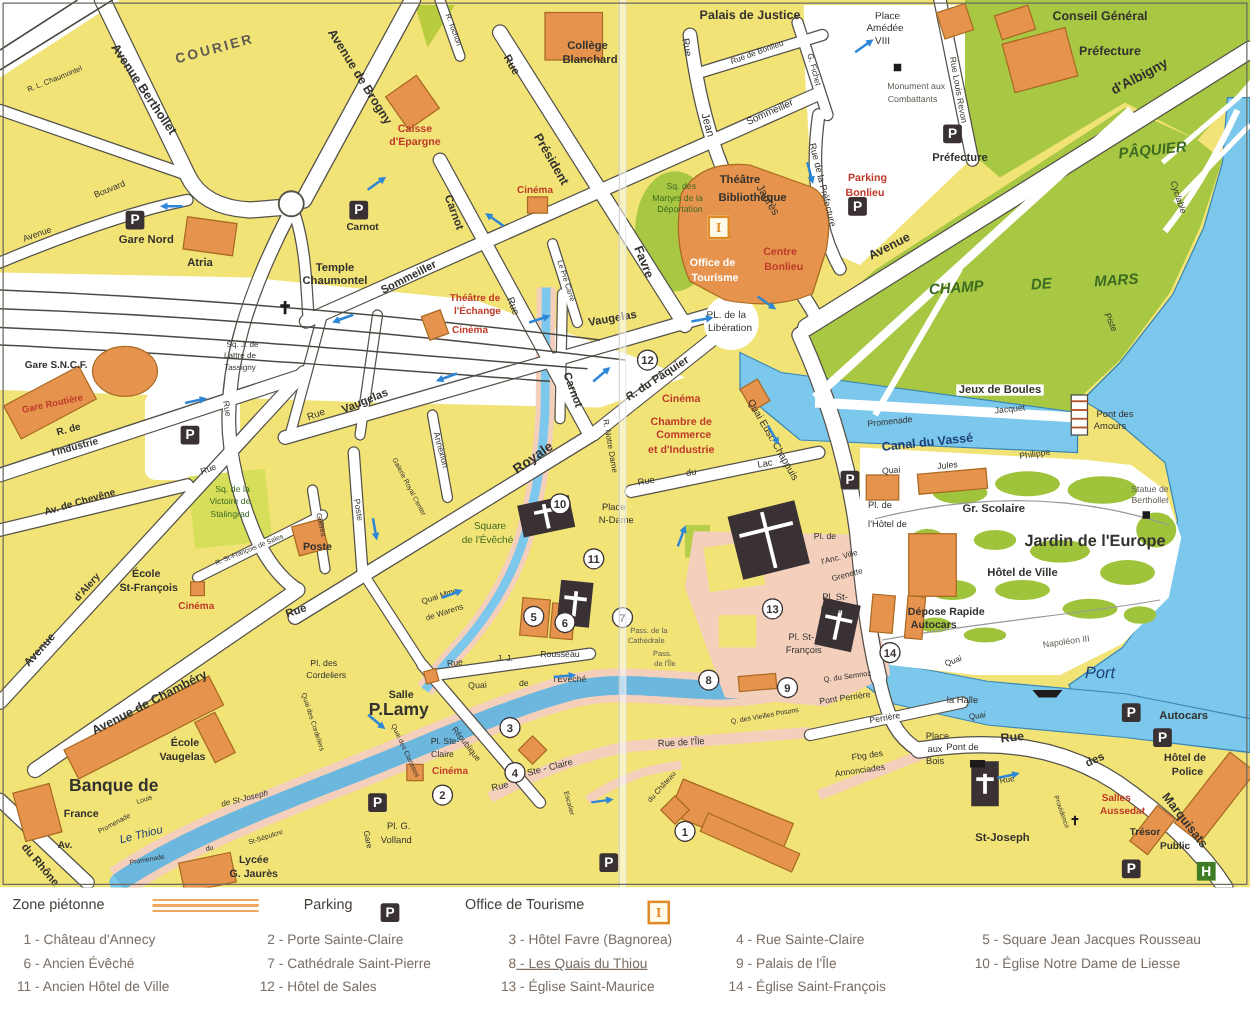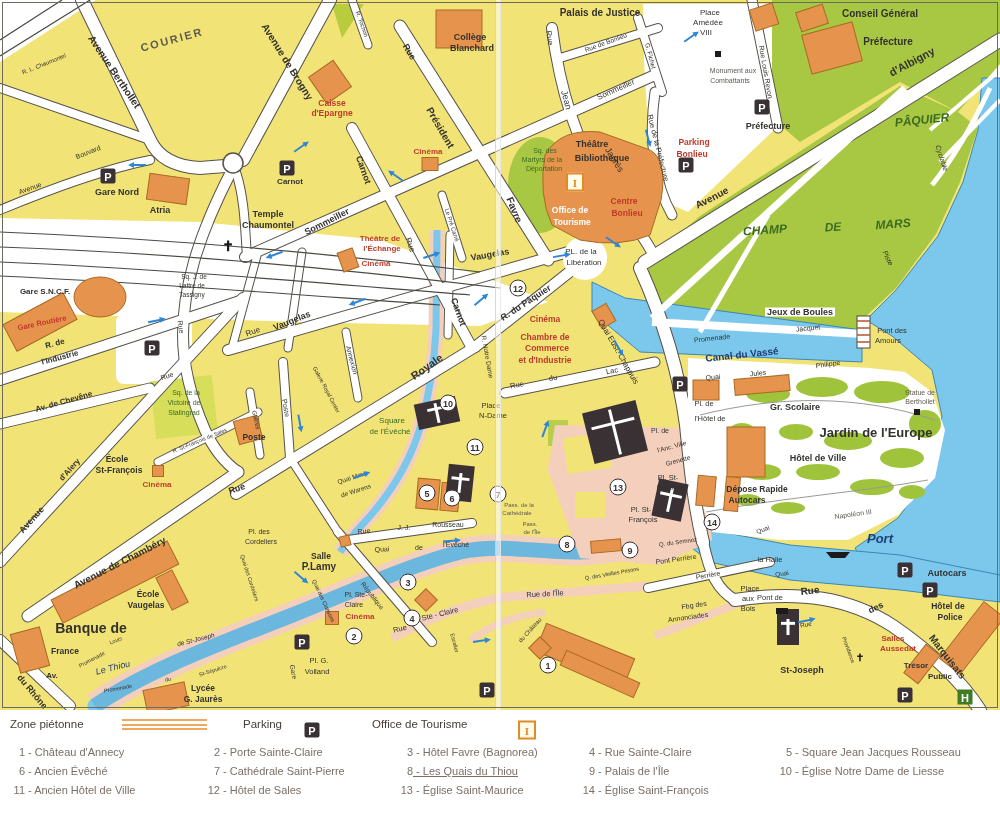--- a/index.html
+++ b/index.html
@@ -302,21 +302,21 @@
         <div class="lbl" style="left: 920px; top: 401px; font-size: 7px; font-weight: 400; color: rgb(95, 90, 82); transform: translate(-50%, -50%) rotate(0deg);">Berthollet</div>
         <div class="lbl" style="left: 876px; top: 432px; font-size: 13px; font-weight: 700; color: rgb(51, 50, 46); transform: translate(-50%, -50%) rotate(0deg);">Jardin de l'Europe</div>
         <div class="lbl" style="left: 795px; top: 407px; font-size: 9px; font-weight: 700; color: rgb(51, 50, 46); transform: translate(-50%, -50%) rotate(0deg);">Gr. Scolaire</div>
         <div class="lbl" style="left: 818px; top: 458px; font-size: 9px; font-weight: 700; color: rgb(51, 50, 46); transform: translate(-50%, -50%) rotate(0deg);">Hôtel de Ville</div>
         <div class="lbl" style="left: 704px; top: 404px; font-size: 7.5px; font-weight: 400; color: rgb(51, 50, 46); transform: translate(-50%, -50%) rotate(0deg);">Pl. de</div>
         <div class="lbl" style="left: 710px; top: 419px; font-size: 7.5px; font-weight: 400; color: rgb(51, 50, 46); transform: translate(-50%, -50%) rotate(0deg);">l'Hôtel de</div>
         <div class="lbl" style="left: 757px; top: 489px; font-size: 8.5px; font-weight: 700; color: rgb(51, 50, 46); transform: translate(-50%, -50%) rotate(0deg);">Dépose Rapide</div>
         <div class="lbl" style="left: 747px; top: 500px; font-size: 8.5px; font-weight: 700; color: rgb(51, 50, 46); transform: translate(-50%, -50%) rotate(0deg);">Autocars</div>
         <div class="lbl" style="left: 853px; top: 514px; font-size: 7px; font-weight: 400; color: rgb(95, 90, 82); transform: translate(-50%, -50%) rotate(-8deg);">Napoléon III</div>
         <div class="lbl" style="left: 763px; top: 530px; font-size: 6.5px; font-weight: 400; color: rgb(51, 50, 46); transform: translate(-50%, -50%) rotate(-20deg);">Quai</div>
-        <div class="lbl" style="left: 880px; top: 538px; font-size: 13px; font-weight: 700; font-style: italic; color: rgb(28, 63, 119); transform: translate(-50%, -50%) rotate(0deg);">Port</div>
+        <div class="lbl" style="left: 880px; top: 538px; font-size: 13px; font-weight: 400; font-style: italic; color: rgb(28, 63, 119); transform: translate(-50%, -50%) rotate(0deg);">Port</div>
         <div class="lbl" style="left: 770px; top: 550px; font-size: 7.5px; font-weight: 400; color: rgb(51, 50, 46); transform: translate(-50%, -50%) rotate(0deg); margin-top: 48px;">Pont de</div>
         <div class="lbl" style="left: 770px; top: 560px; font-size: 7.5px; font-weight: 400; color: rgb(51, 50, 46); transform: translate(-50%, -50%) rotate(0deg);">la Halle</div>
         <div class="lbl" style="left: 782px; top: 574px; font-size: 6.5px; font-weight: 400; color: rgb(51, 50, 46); transform: translate(-50%, -50%) rotate(-8deg);">Quai</div>
         <div class="lbl" style="left: 947px; top: 573px; font-size: 9px; font-weight: 700; color: rgb(51, 50, 46); transform: translate(-50%, -50%) rotate(0deg);">Autocars</div>
         <div class="lbl" style="left: 948px; top: 606px; font-size: 8.5px; font-weight: 700; color: rgb(51, 50, 46); transform: translate(-50%, -50%) rotate(0deg);">Hôtel de</div>
         <div class="lbl" style="left: 950px; top: 617px; font-size: 8.5px; font-weight: 700; color: rgb(51, 50, 46); transform: translate(-50%, -50%) rotate(0deg);">Police</div>
         <div class="lbl" style="left: 810px; top: 591px; font-size: 10px; font-weight: 700; color: rgb(51, 50, 46); transform: translate(-50%, -50%) rotate(-6deg);">Rue</div>
         <div class="lbl" style="left: 876px; top: 608px; font-size: 9px; font-weight: 700; color: rgb(51, 50, 46); transform: translate(-50%, -50%) rotate(-25deg);">des</div>
         <div class="lbl" style="left: 947px; top: 657px; font-size: 10px; font-weight: 700; color: rgb(51, 50, 46); transform: translate(-50%, -50%) rotate(52deg);">Marquisats</div>
         <div class="lbl" style="left: 802px; top: 670px; font-size: 9px; font-weight: 700; color: rgb(51, 50, 46); transform: translate(-50%, -50%) rotate(0deg);">St-Joseph</div>
@@ -393,21 +393,21 @@
         <div class="lbl" style="left: 364px; top: 531px; font-size: 7px; font-weight: 400; color: rgb(51, 50, 46); transform: translate(-50%, -50%) rotate(-5deg);">Rue</div>
         <div class="lbl" style="left: 404px; top: 527px; font-size: 7px; font-weight: 400; color: rgb(51, 50, 46); transform: translate(-50%, -50%) rotate(0deg);">J. J.</div>
         <div class="lbl" style="left: 448px; top: 524px; font-size: 7px; font-weight: 400; color: rgb(51, 50, 46); transform: translate(-50%, -50%) rotate(0deg);">Rousseau</div>
         <div class="lbl" style="left: 382px; top: 549px; font-size: 7px; font-weight: 400; color: rgb(51, 50, 46); transform: translate(-50%, -50%) rotate(-3deg);">Quai</div>
         <div class="lbl" style="left: 419px; top: 547px; font-size: 7px; font-weight: 400; color: rgb(51, 50, 46); transform: translate(-50%, -50%) rotate(0deg);">de</div>
         <div class="lbl" style="left: 456px; top: 544px; font-size: 7px; font-weight: 400; color: rgb(51, 50, 46); transform: translate(-50%, -50%) rotate(0deg);">l'Évêché</div>
         <div class="lbl" style="left: 259px; top: 531px; font-size: 7px; font-weight: 400; color: rgb(51, 50, 46); transform: translate(-50%, -50%) rotate(0deg);">Pl. des</div>
         <div class="lbl" style="left: 261px; top: 541px; font-size: 7px; font-weight: 400; color: rgb(51, 50, 46); transform: translate(-50%, -50%) rotate(0deg);">Cordeliers</div>
         <div class="lbl" style="left: 249px; top: 578px; font-size: 5.5px; font-weight: 400; color: rgb(51, 50, 46); transform: translate(-50%, -50%) rotate(72deg);">Quai des Cordeliers</div>
         <div class="lbl" style="left: 321px; top: 556px; font-size: 8.5px; font-weight: 700; color: rgb(51, 50, 46); transform: translate(-50%, -50%) rotate(0deg);">Salle</div>
-        <div class="lbl" style="left: 319px; top: 567px; font-size: 10px; font-weight: 700; color: rgb(51, 50, 46); transform: translate(-50%, -50%) rotate(0deg); text-align: center;">P.Lamy</div>
+        <div class="lbl" style="left: 319px; top: 567px; font-size: 14px; font-weight: 700; color: rgb(51, 50, 46); transform: translate(-50%, -50%) rotate(0deg); text-align: center;">P.Lamy</div>
         <div class="lbl" style="left: 323px; top: 601px; font-size: 5.5px; font-weight: 400; color: rgb(51, 50, 46); transform: translate(-50%, -50%) rotate(65deg);">Quai des Clarisses</div>
         <div class="lbl" style="left: 372px; top: 596px; font-size: 6.5px; font-weight: 400; color: rgb(51, 50, 46); transform: translate(-50%, -50%) rotate(52deg);">République</div>
         <div class="lbl" style="left: 356px; top: 594px; font-size: 7px; font-weight: 400; color: rgb(51, 50, 46); transform: translate(-50%, -50%) rotate(0deg);">Pl. Ste-</div>
         <div class="lbl" style="left: 354px; top: 604px; font-size: 7px; font-weight: 400; color: rgb(51, 50, 46); transform: translate(-50%, -50%) rotate(0deg);">Claire</div>
         <div class="lbl" style="left: 360px; top: 617px; font-size: 8px; font-weight: 700; color: rgb(191, 59, 42); transform: translate(-50%, -50%) rotate(0deg);">Cinéma</div>
         <div class="lbl" style="left: 400px; top: 629px; font-size: 7.5px; font-weight: 400; color: rgb(51, 50, 46); transform: translate(-50%, -50%) rotate(-14deg);">Rue</div>
         <div class="lbl" style="left: 440px; top: 614px; font-size: 7.5px; font-weight: 400; color: rgb(51, 50, 46); transform: translate(-50%, -50%) rotate(-14deg);">Ste - Claire</div>
         <div class="lbl" style="left: 454px; top: 643px; font-size: 5.5px; font-weight: 400; color: rgb(51, 50, 46); transform: translate(-50%, -50%) rotate(75deg);">Escalier</div>
         <div class="lbl" style="left: 319px; top: 661px; font-size: 7.5px; font-weight: 400; color: rgb(51, 50, 46); transform: translate(-50%, -50%) rotate(0deg);">Pl. G.</div>
         <div class="lbl" style="left: 317px; top: 672px; font-size: 7.5px; font-weight: 400; color: rgb(51, 50, 46); transform: translate(-50%, -50%) rotate(0deg);">Volland</div>

